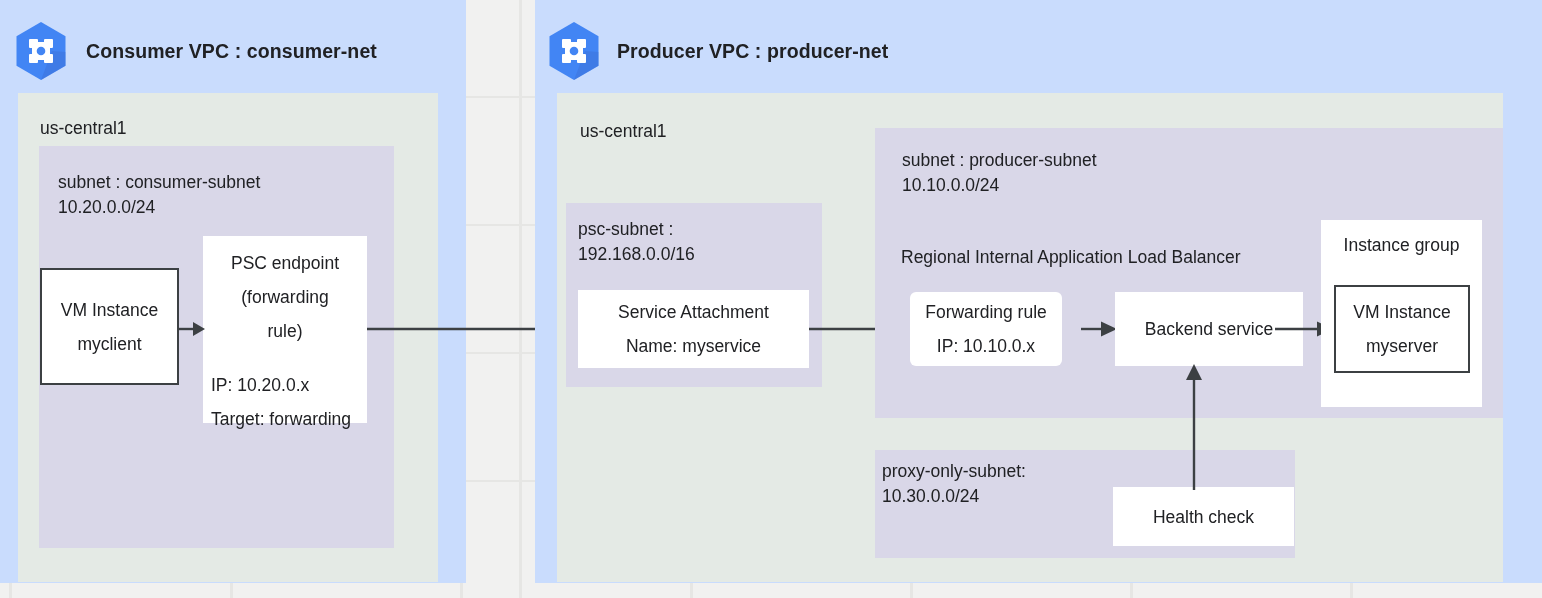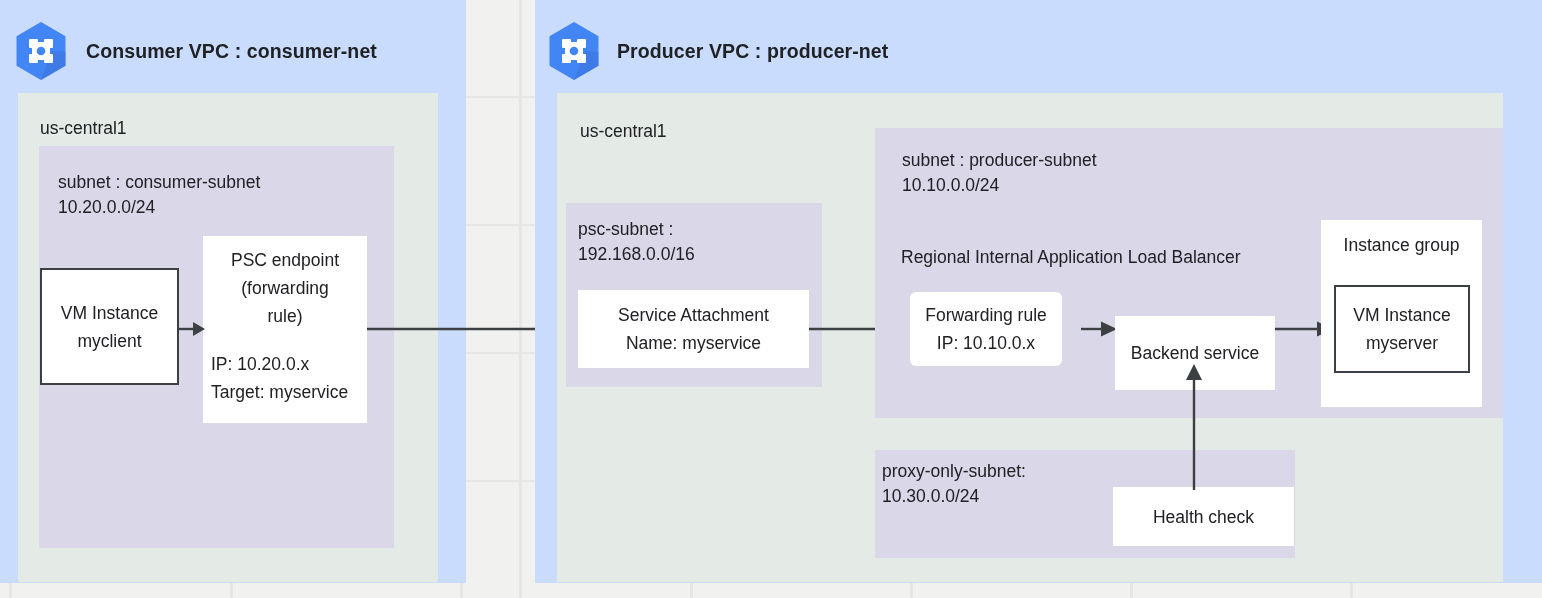--- a/index.html
+++ b/index.html
@@ -108,21 +108,21 @@
   .node.bordered {
     border: 2.2px solid #3c4043;
   }
   .node-center {
     align-items: center;
     justify-content: center;
     text-align: center;
   }
   .node-text {
     font-size: 17.5px;
-    line-height: 28px;
+    line-height: 34px;
     white-space: pre-line;
   }
   .node-text.left {
     text-align: left;
     align-self: flex-start;
   }
   .group-box {
     position: absolute;
     background: #ffffff;
     box-sizing: border-box;
@@ -197,21 +197,21 @@
   <div class="node bordered node-center" style="left:40px;top:268px;width:139px;height:117px;">
     <span class="node-text">VM Instance
 myclient</span>
   </div>
 
   <div class="node" style="left:203px;top:236px;width:164px;height:187px;padding:10px 8px 0 8px;align-items:center;">
     <span class="node-text" style="text-align:center;">PSC endpoint
 (forwarding
 rule)</span>
     <span class="node-text left" style="margin-top:20px;">IP: 10.20.0.x
-Target: myservice</span>
+Target: forwarding</span>
   </div>
 
   <svg class="conn" style="left:179px;top:316px;width:30px;height:26px;">
     <line x1="0" y1="13" x2="16" y2="13"></line>
     <polygon points="14,6 26,13 14,20"></polygon>
   </svg>
 
   <svg class="conn" style="left:367px;top:316px;width:214px;height:26px;">
     <line x1="0" y1="13" x2="199" y2="13"></line>
     <polygon points="197,5 212,13 197,21"></polygon>
@@ -264,21 +264,21 @@
   <div class="node node-center" style="left:910px;top:292px;width:152px;height:74px;border-radius:6px;">
     <span class="node-text">Forwarding rule
 IP: 10.10.0.x</span>
   </div>
 
   <svg class="conn" style="left:1081px;top:316px;width:38px;height:26px;">
     <line x1="0" y1="13" x2="22" y2="13"></line>
     <polygon points="20,5.5 36,13 20,20.5"></polygon>
   </svg>
 
-  <div class="node node-center" style="left:1115px;top:292px;width:160px;height:74px;margin-top:24px;">
+  <div class="node node-center" style="left:1115px;top:292px;width:188px;height:74px;">
     <span class="node-text">Backend service</span>
   </div>
 
   <svg class="conn" style="left:1275px;top:316px;width:60px;height:26px;">
     <line x1="0" y1="13" x2="44" y2="13"></line>
     <polygon points="42,5.5 58,13 42,20.5"></polygon>
   </svg>
 
   <div class="group-box" style="left:1321px;top:220px;width:161px;height:187px;"></div>
   <div class="group-title" style="left:1321px;top:235px;width:161px;">Instance group</div>

